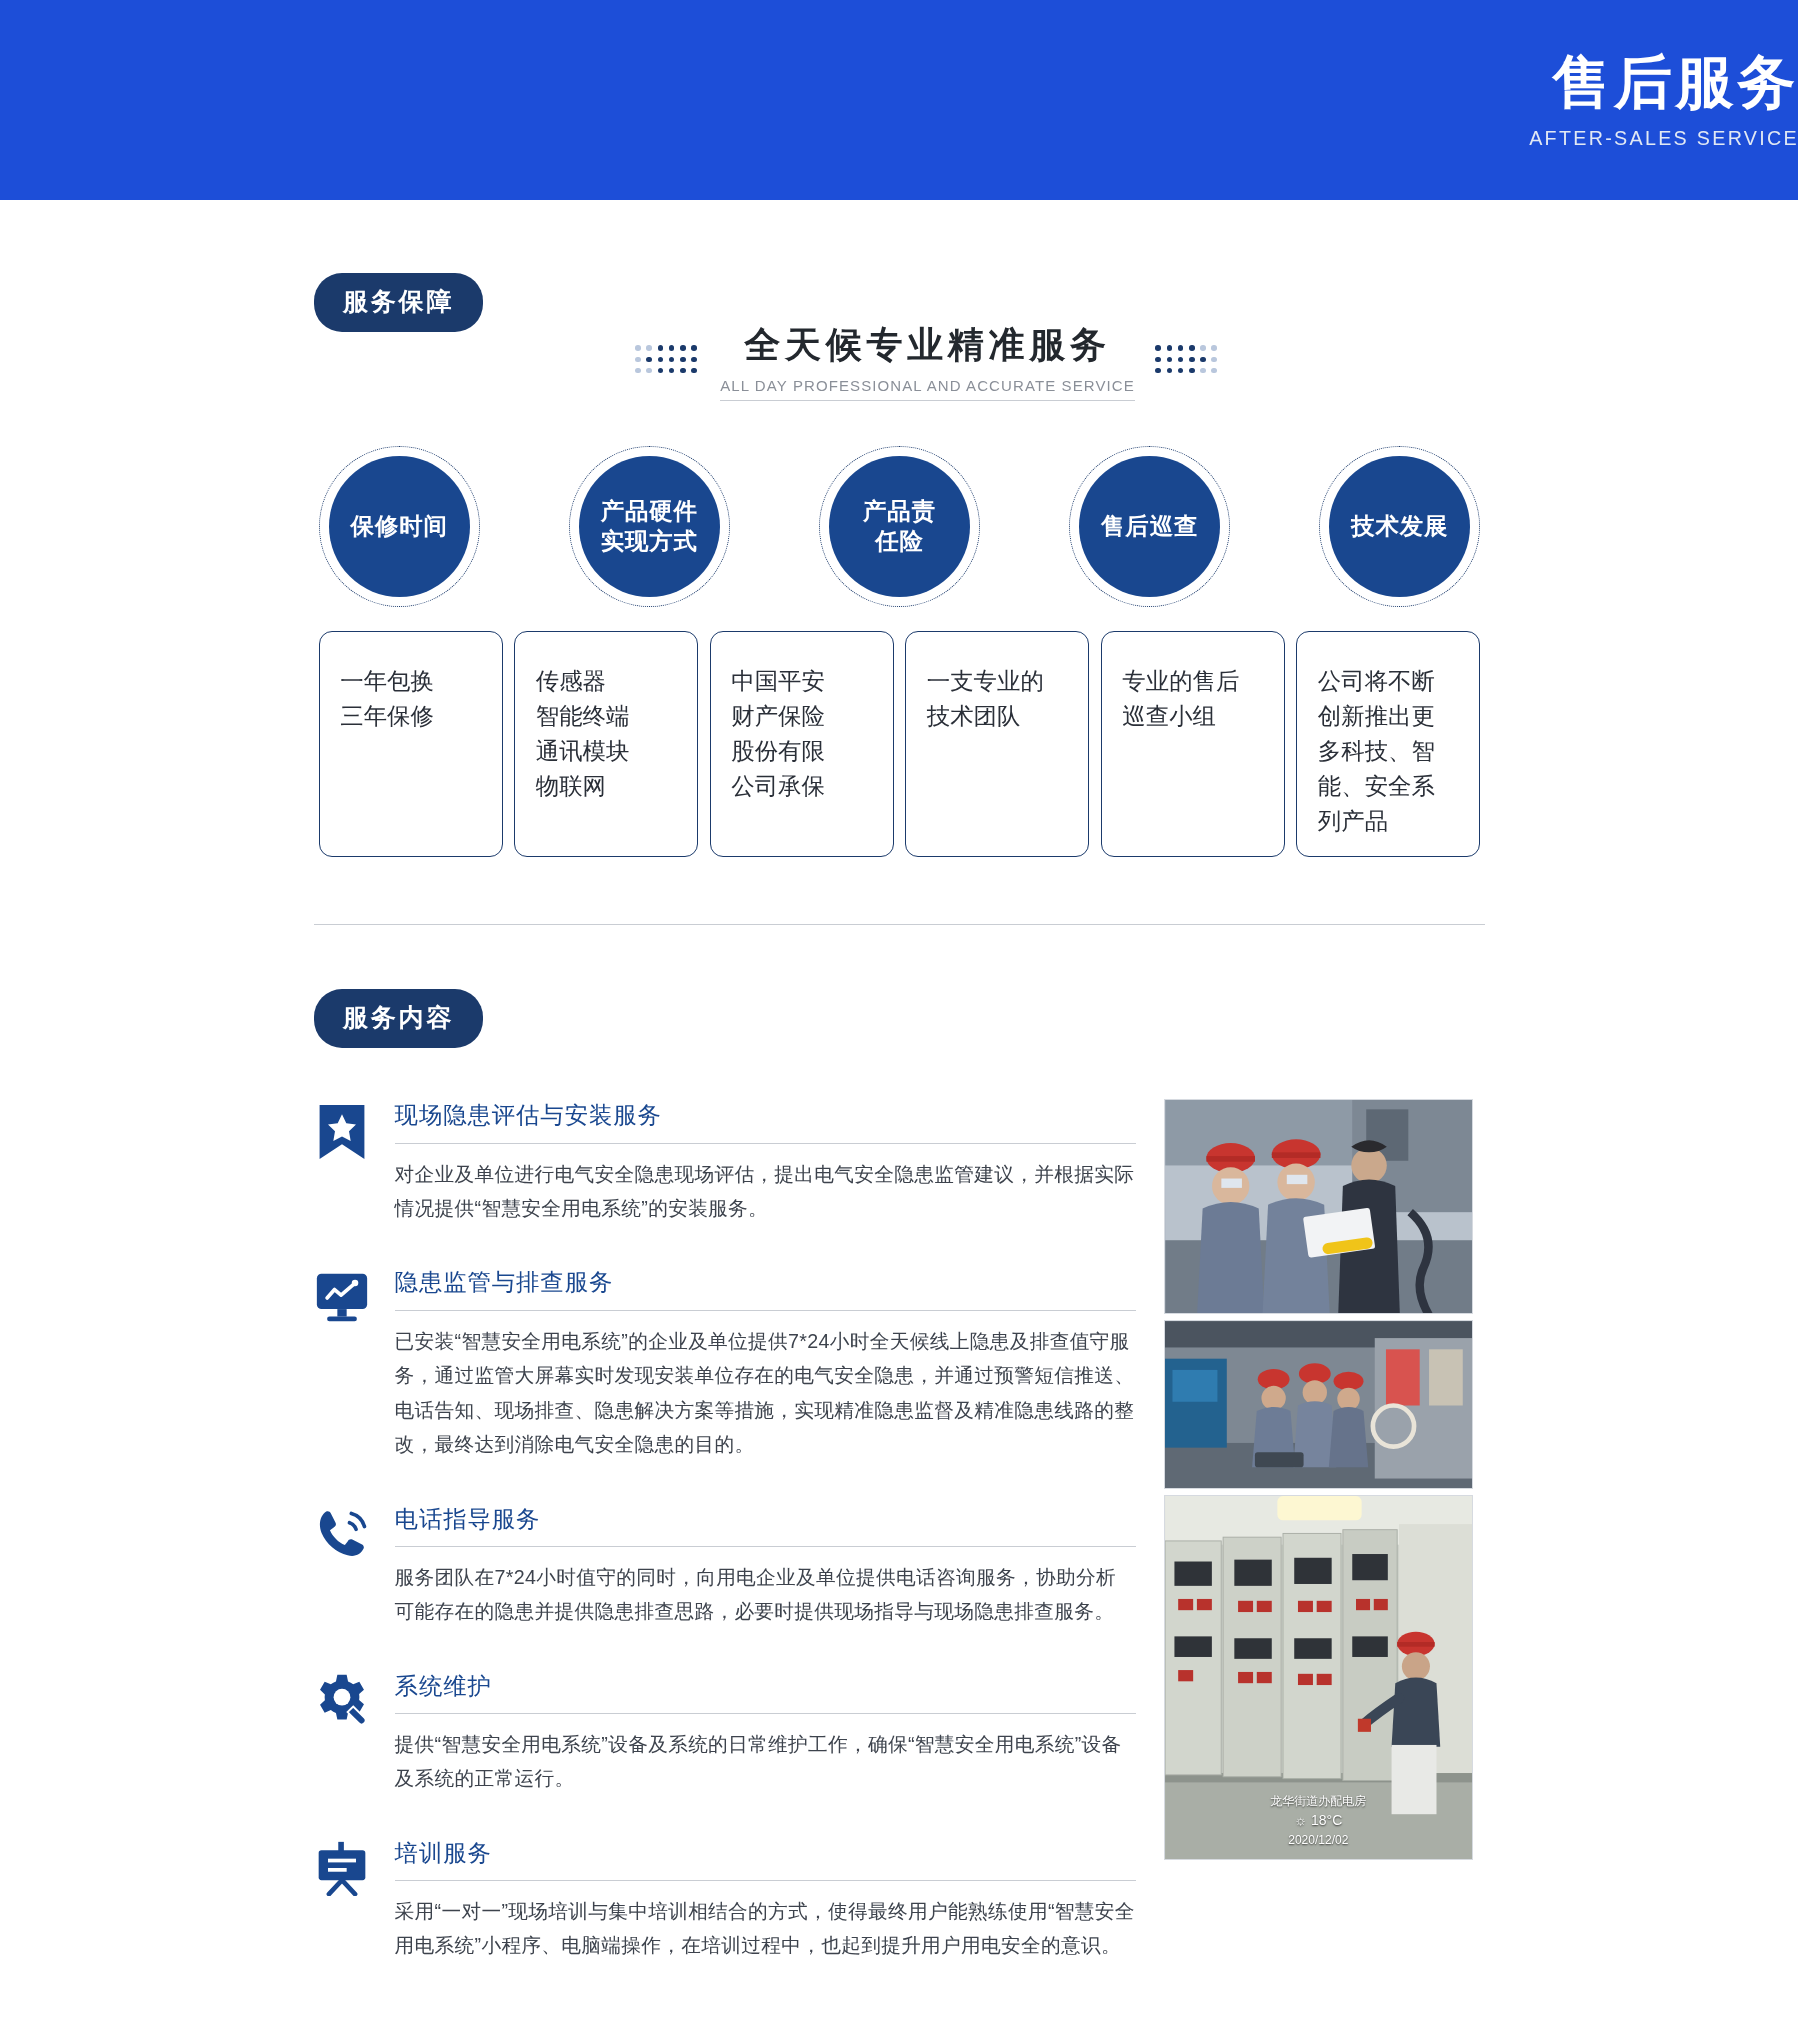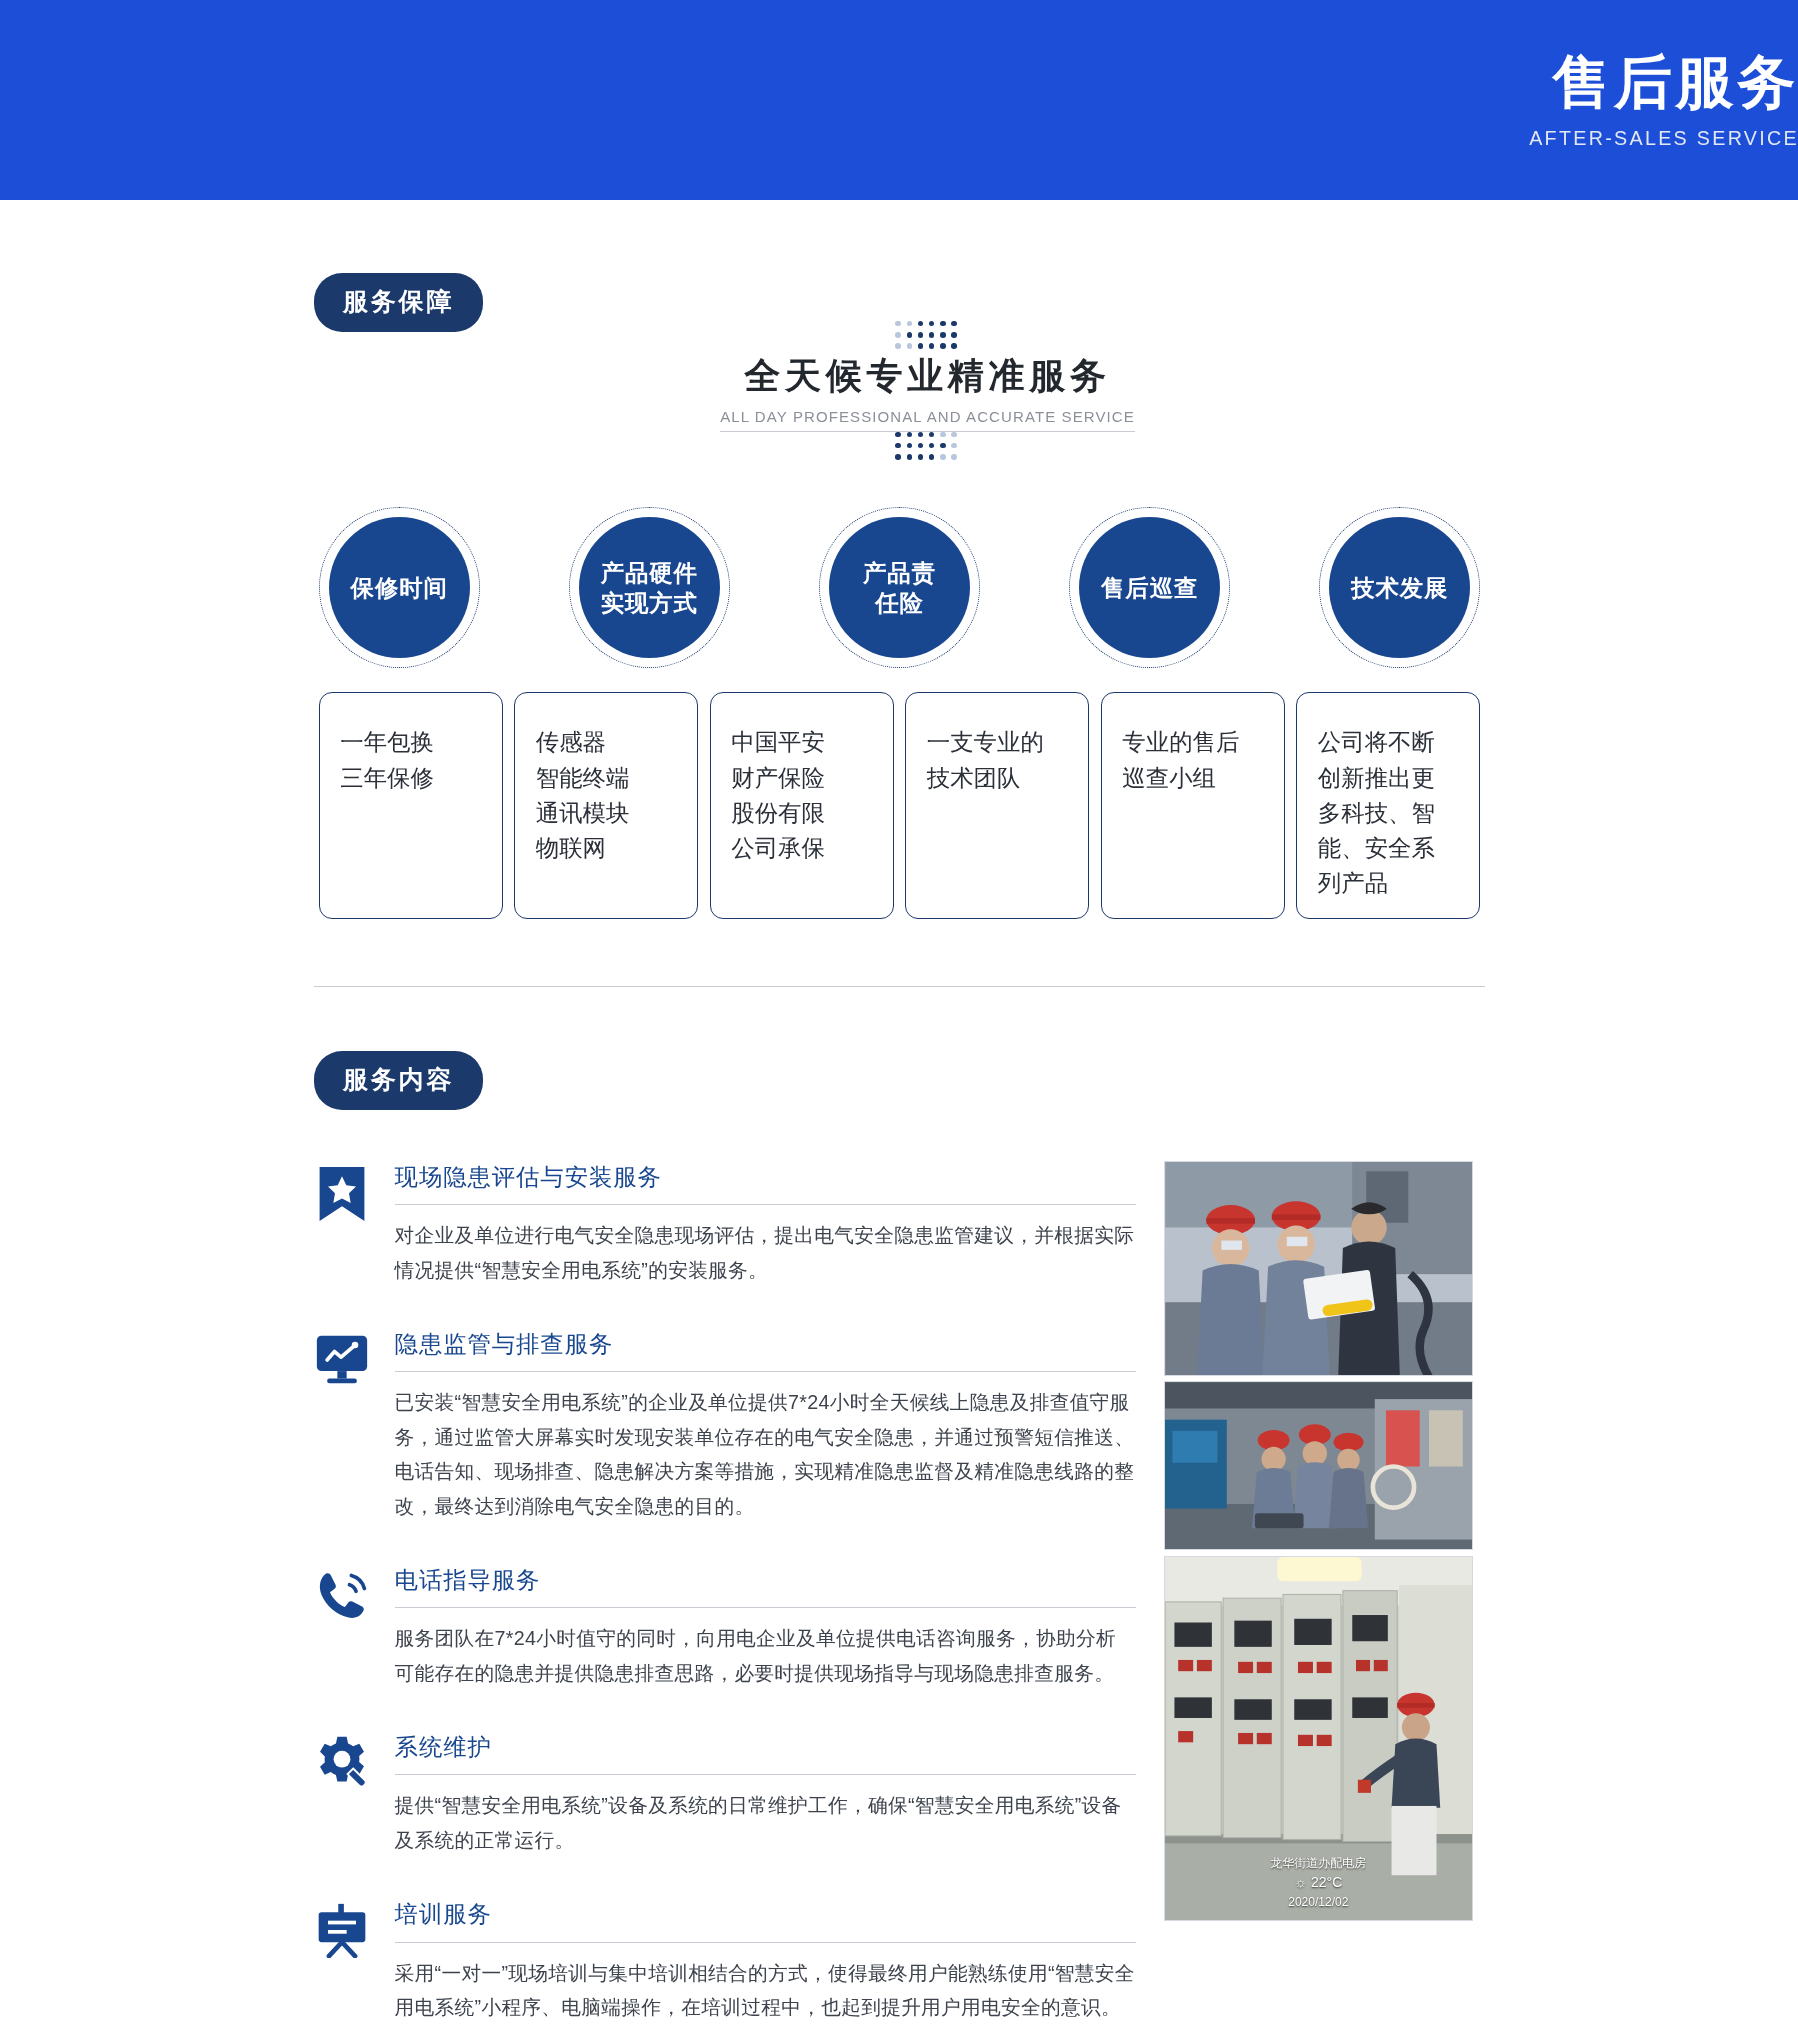--- a/index.html
+++ b/index.html
@@ -56,21 +56,20 @@
 
   .sec-guarantee { margin-top: 73px; }
 
   
   .headline-wrap {
     display: flex;
     align-items: center;
     justify-content: center;
     margin-top: -11.2px;
     margin-left: 56px;
-    flex-direction: column;
   }
   .dots {
     display: grid;
     grid-template-columns: repeat(6, 8.4px);
     grid-template-rows: repeat(3, 8.4px);
     gap: 2.8px;
     margin: 0 20.6px;
   }
   .dots i {
     display: block;
@@ -504,21 +503,21 @@
               <rect x="248" y="156" width="40" height="5" fill="#b32b26"></rect>
               <circle cx="268" cy="182" r="15" fill="#c9a488"></circle>
               <path d="M246 200 q22 -12 44 0 l4 68 h-52 Z" fill="#3a4656"></path>
               <rect x="242" y="266" width="48" height="74" fill="#e8e9e6"></rect>
               <path d="M250 216 q-24 16 -38 28" stroke="#3a4656" stroke-width="11" fill="none" stroke-linecap="round"></path>
               <rect x="206" y="238" width="14" height="14" fill="#c0392b"></rect>
             </g>
           </svg>
           <div class="photo-caption">
             <div>龙华街道办配电房</div>
-            <div class="temp"><span>☼</span> <span>22°C</span></div>
+            <div class="temp"><span>☼</span> <span>18°C</span></div>
             <div>2020/12/02</div>
           </div>
         </div>
 
       </div>
     </div>
   </div>
 </div>
 
 

